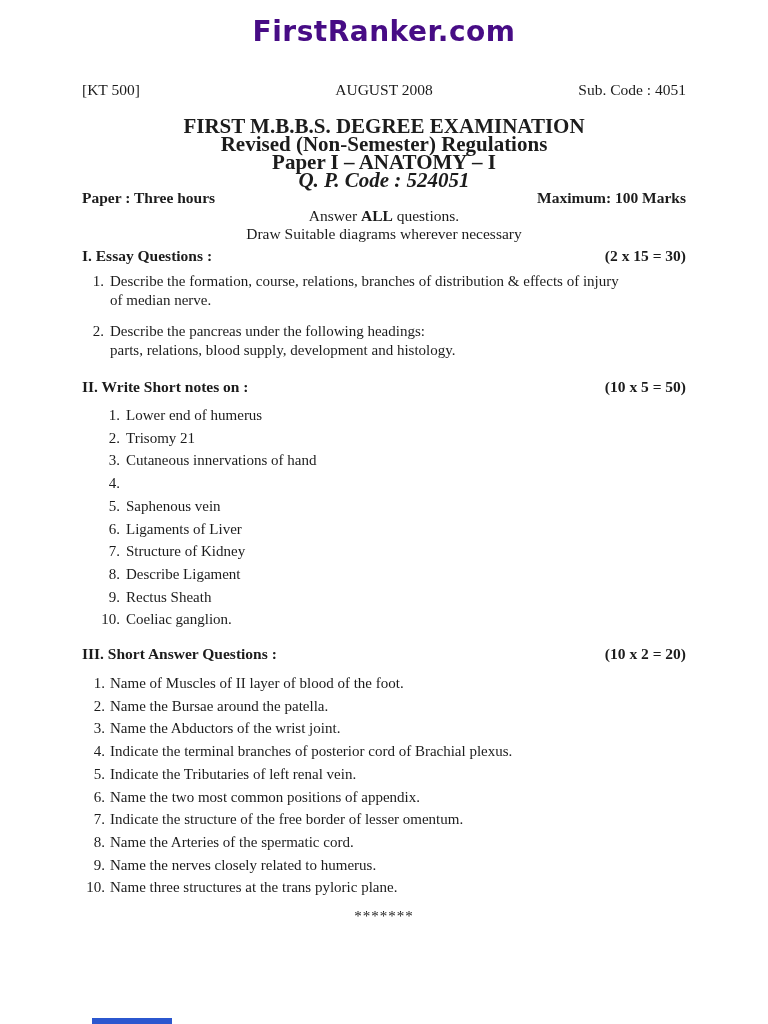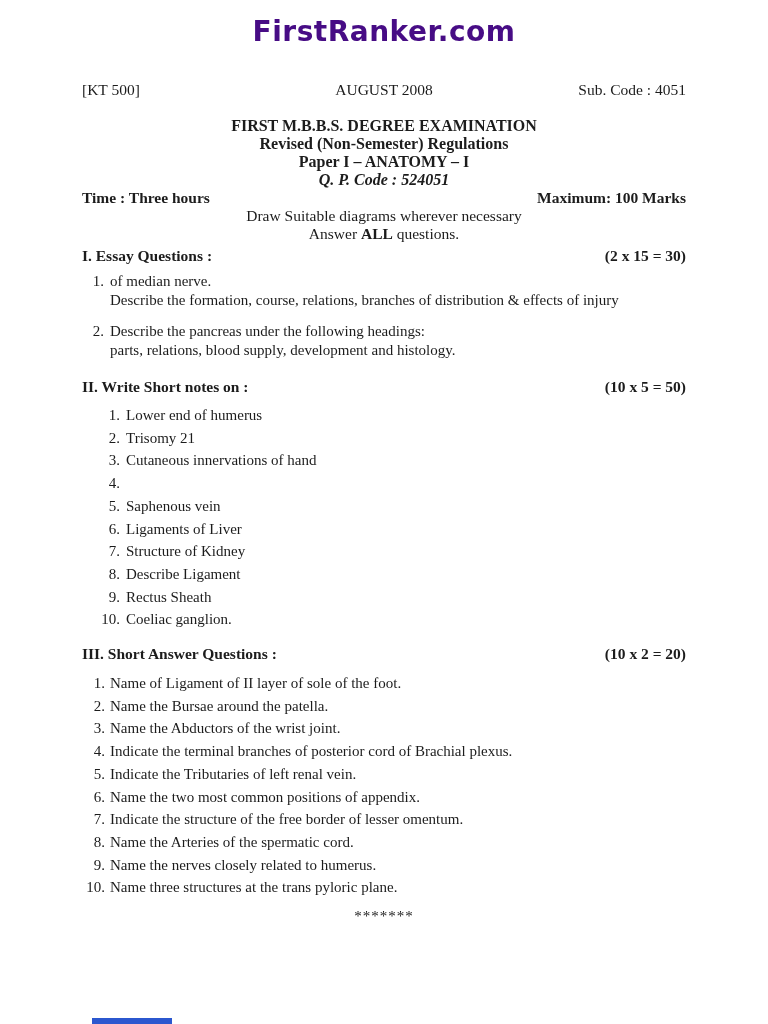--- a/index.html
+++ b/index.html
@@ -31,21 +31,21 @@
     font-size:15.5px;
     line-height:17px;
   }
   .meta-row .left  { justify-self:start; }
   .meta-row .mid   { justify-self:center; }
   .meta-row .right { justify-self:end; }
   .title-block {
     margin-top:19px;
     text-align:center;
     font-weight:bold;
-    font-size:16px;
+    font-size:21px;
     line-height:18px;
   }
   .title-block .qp { font-style:italic; }
   .time-row {
     display:flex; justify-content:space-between;
     font-weight:bold; font-size:15.5px; line-height:18px;
   }
   .center-line { text-align:center; font-size:15.5px; line-height:17.5px; }
   .center-line b { font-weight:bold; }
 
@@ -104,40 +104,40 @@
   </div>
 
   <div class="title-block">
     <div>FIRST M.B.B.S. DEGREE EXAMINATION</div>
     <div>Revised (Non-Semester) Regulations</div>
     <div>Paper I – ANATOMY – I</div>
     <div class="qp">Q. P. Code : 524051</div>
   </div>
 
   <div class="time-row">
-    <span>Time : Three hours</span>
+    <span>Paper : Three hours</span>
     <span>Maximum: 100 Marks</span>
   </div>
 
+  <div class="center-line"><span>Answer </span><b>ALL</b><span> questions.</span></div>
+
   <div class="center-line">Draw Suitable diagrams wherever necessary</div>
-
-  <div class="center-line"><span>Answer </span><b>ALL</b><span> questions.</span></div>
 
   <div id="sections">
       <section class="qsection">
         <div class="sec-head">
           <span class="sec-title">I. Essay Questions :</span>
           <span class="sec-marks">(2 x 15 = 30)</span>
         </div>
         <div class="qlist sec-essay">
           <div class="qrow">
             <span class="qnum">1.</span>
             <span class="qtext">
+              <div class="qline">Describe the formation, course, relations, branches of distribution &amp; effects of injury</div>
               <div class="qline">of median nerve.</div>
-              <div class="qline">Describe the formation, course, relations, branches of distribution &amp; effects of injury</div>
             </span>
           </div>
           <div class="qrow">
             <span class="qnum">2.</span>
             <span class="qtext">
               <div class="qline">Describe the pancreas under the following headings:</div>
               <div class="qline">parts, relations, blood supply, development and histology.</div>
             </span>
           </div>
         </div>
@@ -209,21 +209,21 @@
       </section>
       <section class="qsection">
         <div class="sec-head">
           <span class="sec-title">III. Short Answer Questions :</span>
           <span class="sec-marks">(10 x 2 = 20)</span>
         </div>
         <div class="qlist sec-short">
           <div class="qrow">
             <span class="qnum">1.</span>
             <span class="qtext">
-              <div class="qline">Name of Ligament of II layer of sole of the foot.</div>
+              <div class="qline">Name of Muscles of II layer of blood of the foot.</div>
             </span>
           </div>
           <div class="qrow">
             <span class="qnum">2.</span>
             <span class="qtext">
               <div class="qline">Name the Bursae around the patella.</div>
             </span>
           </div>
           <div class="qrow">
             <span class="qnum">3.</span>

